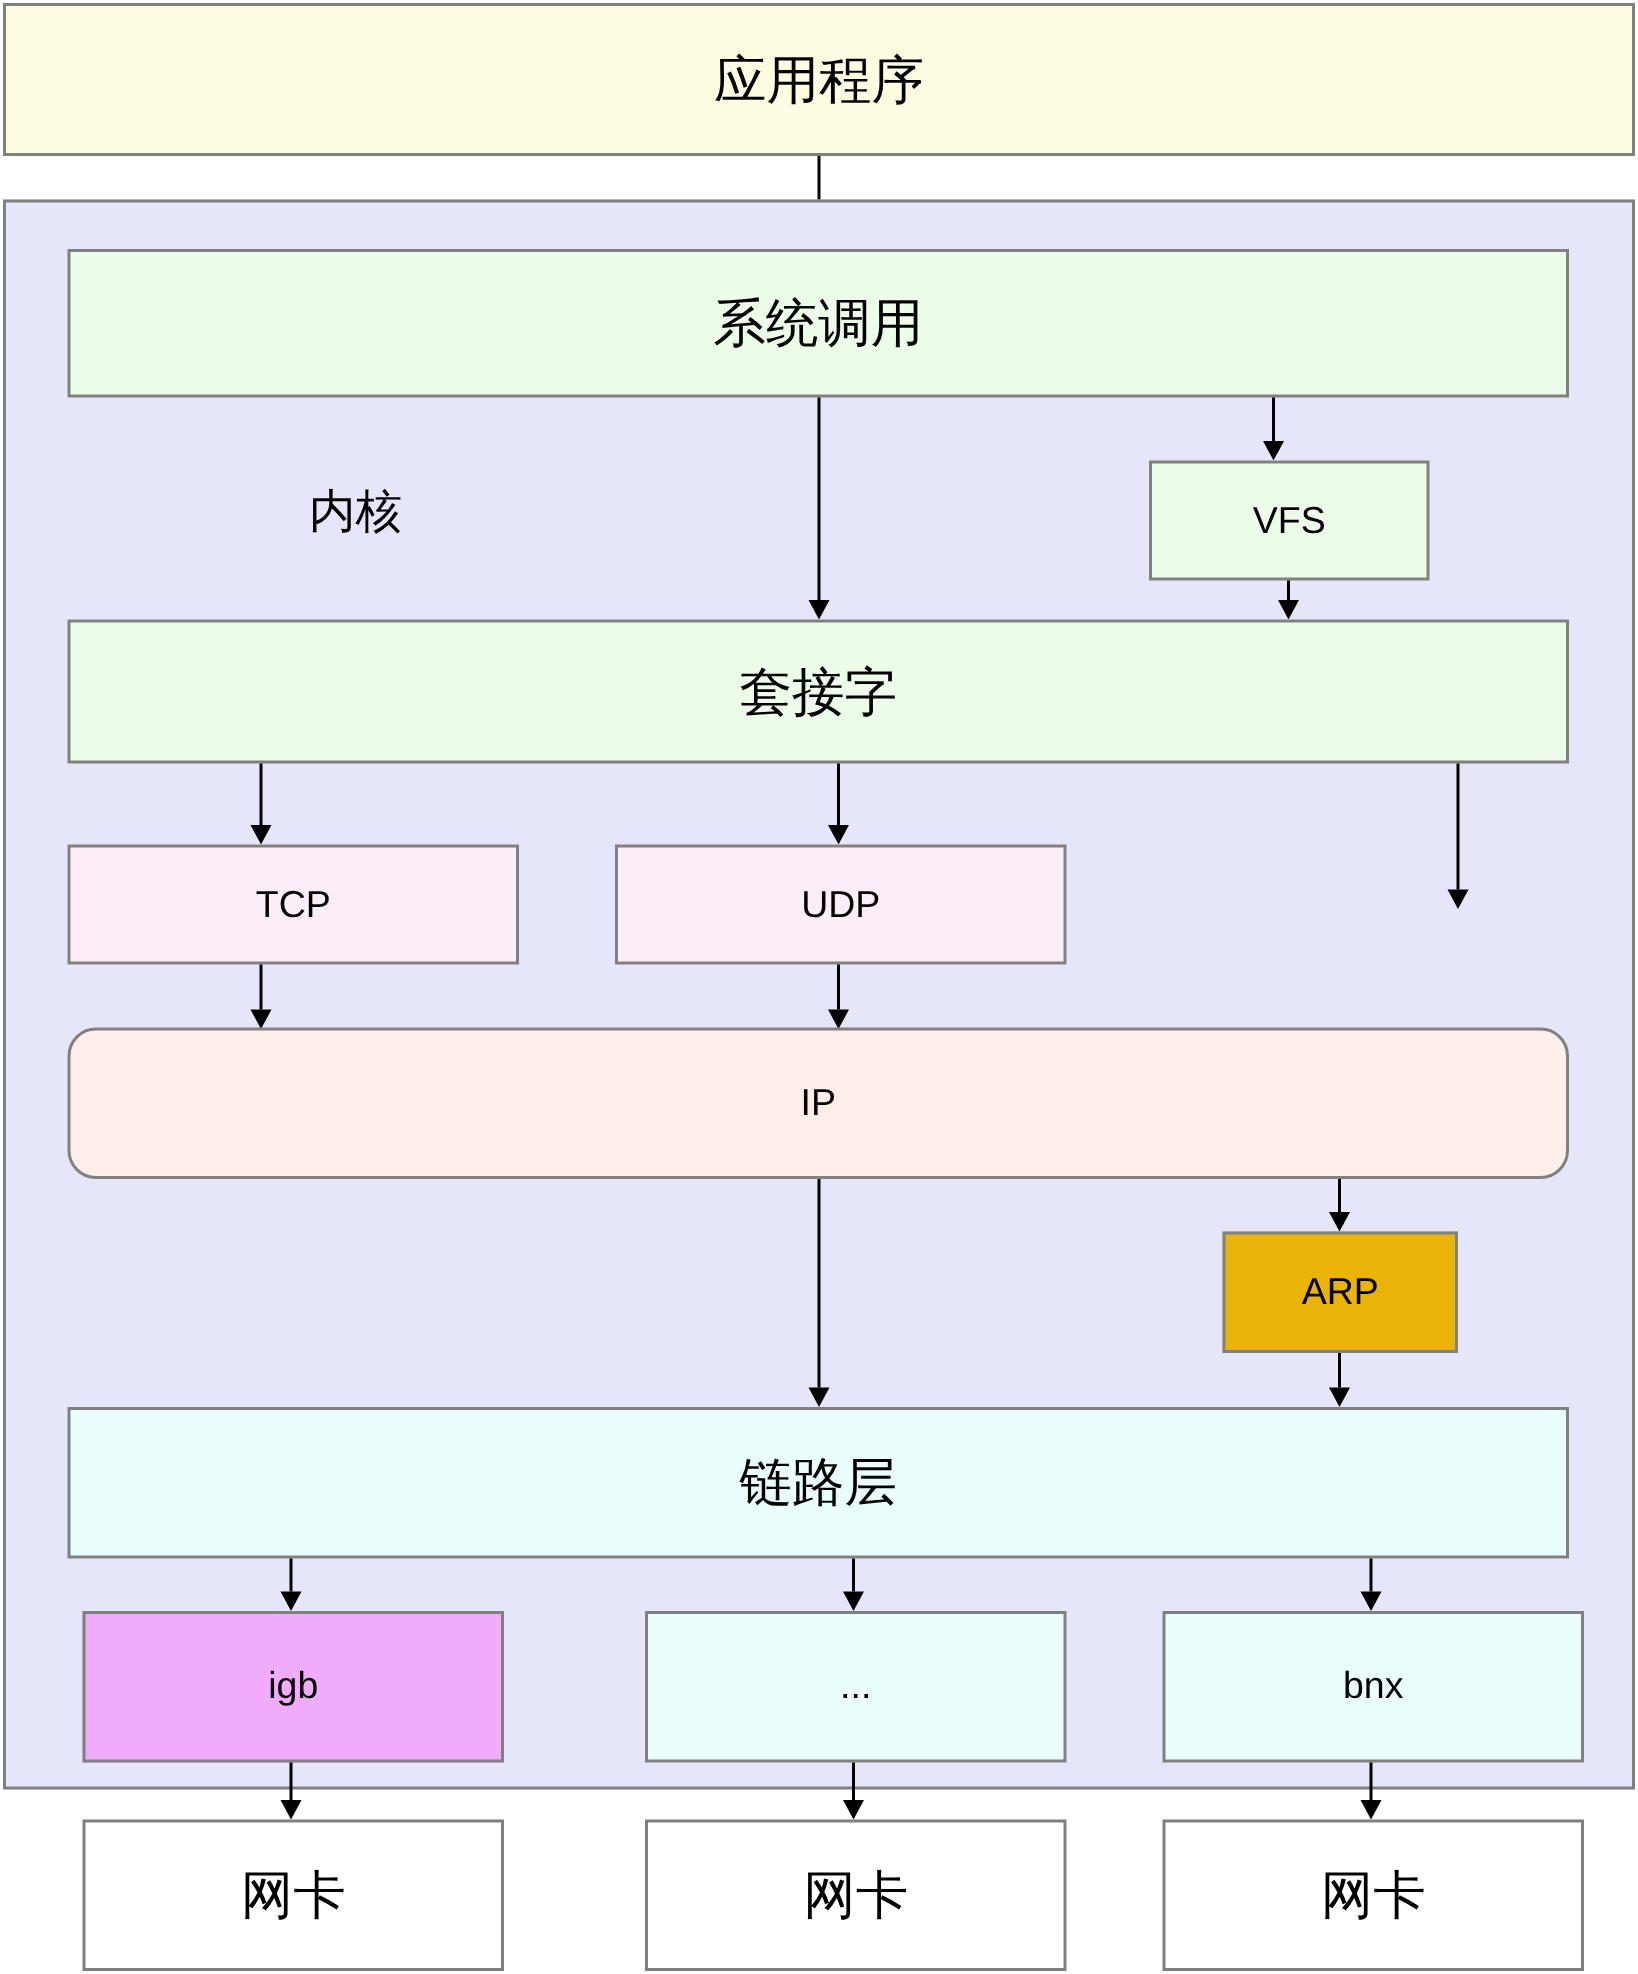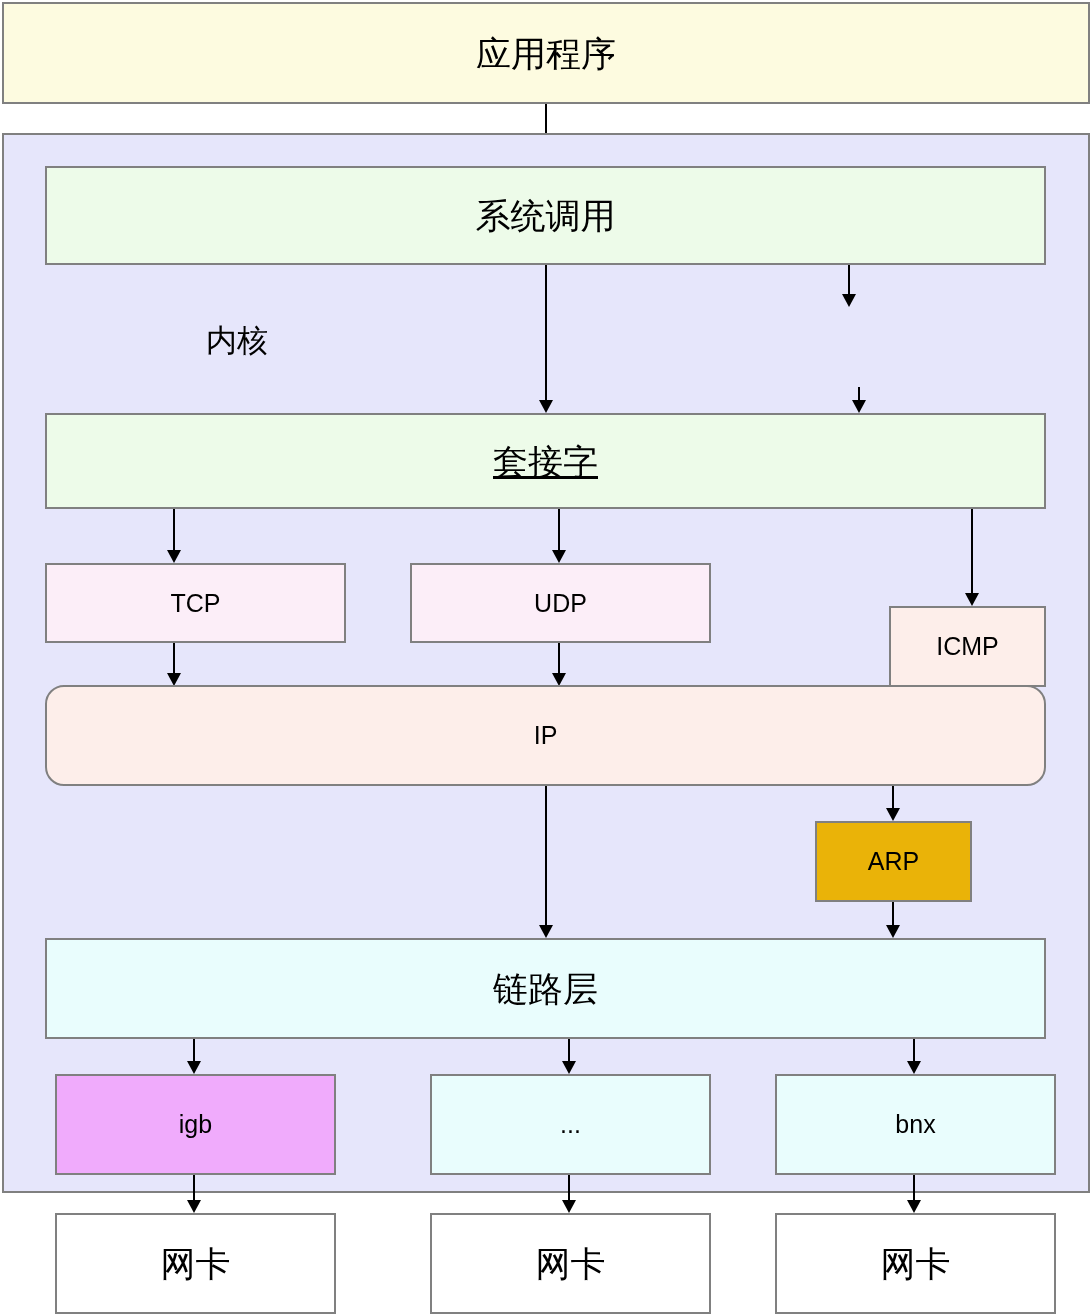--- a/index.html
+++ b/index.html
@@ -78,32 +78,35 @@
 
   <div class="box cjk" style="left:45px; top:166px; width:1001px; height:99px; background:#edfbe9;">
     <span>系统调用</span>
   </div>
 
   <div class="arrow" style="left:849px; top:265px; height:42px;">
     <div class="shaft" style="height:29px;"></div>
     <div class="head" style="top:29px;"></div>
   </div>
 
+  <div class="box" style="left:766px; top:307px; width:187px; height:80px; background:#edfbe9;">
+    <span>VFS</span>
+  </div>
 
   <div class="arrow" style="left:859px; top:387px; height:26px;">
     <div class="shaft" style="height:13px;"></div>
     <div class="head" style="top:13px;"></div>
   </div>
 
   <div class="arrow" style="left:546px; top:265px; height:148px;">
     <div class="shaft" style="height:135px;"></div>
     <div class="head" style="top:135px;"></div>
   </div>
 
-  <div class="box cjk" style="left:45px; top:413px; width:1001px; height:96px; background:#edfbe9;text-decoration:underline;">
+  <div class="box cjk" style="left:45px; top:413px; width:1001px; height:96px; background:#edfbe9;">
     <span>套接字</span>
   </div>
 
   <div class="arrow" style="left:174px; top:509px; height:54px;">
     <div class="shaft" style="height:41px;"></div>
     <div class="head" style="top:41px;"></div>
   </div>
 
   <div class="arrow" style="left:559px; top:509px; height:54px;">
     <div class="shaft" style="height:41px;"></div>
@@ -116,23 +119,20 @@
   </div>
 
   <div class="box" style="left:45px; top:563px; width:301px; height:80px; background:#fceef8;">
     <span>TCP</span>
   </div>
 
   <div class="box" style="left:410px; top:563px; width:301px; height:80px; background:#fceef8;">
     <span>UDP</span>
   </div>
 
-  <div class="box" style="left:889px; top:606px; width:157px; height:81px; background:#fdeeea;">
-    <span>ICMP</span>
-  </div>
 
   <div class="arrow" style="left:174px; top:643px; height:43px;">
     <div class="shaft" style="height:30px;"></div>
     <div class="head" style="top:30px;"></div>
   </div>
 
   <div class="arrow" style="left:559px; top:643px; height:43px;">
     <div class="shaft" style="height:30px;"></div>
     <div class="head" style="top:30px;"></div>
   </div>

